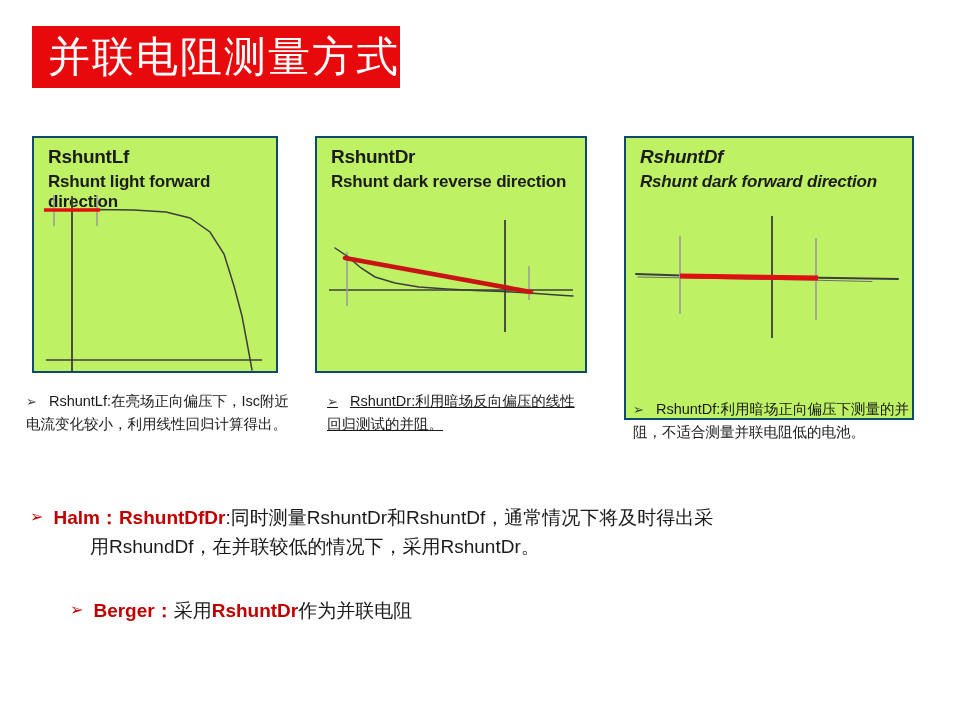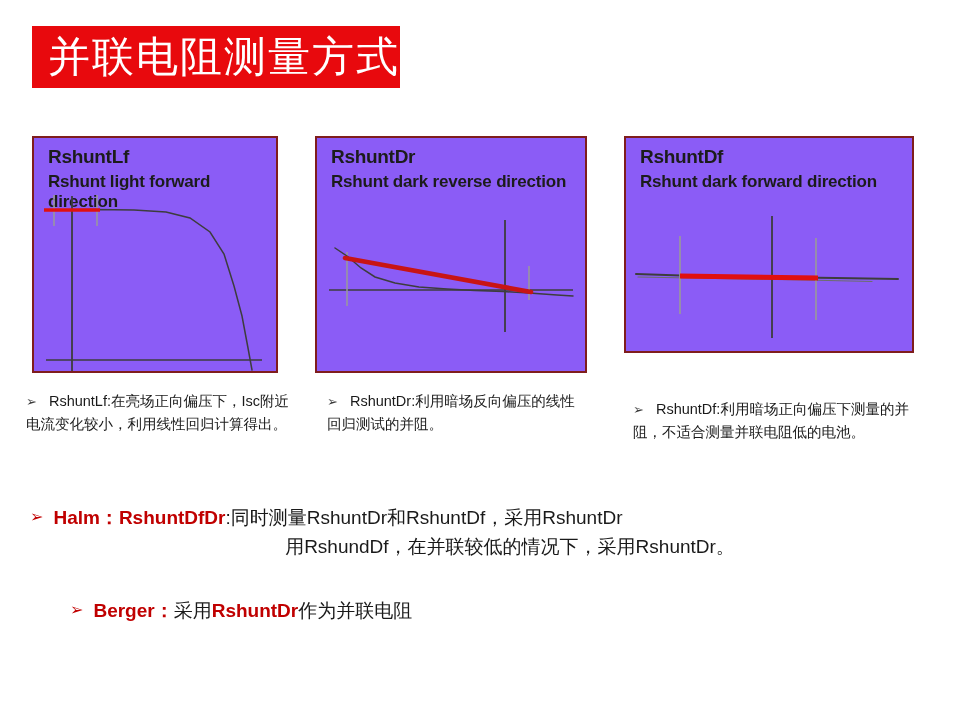--- a/index.html
+++ b/index.html
@@ -39,28 +39,28 @@
     font-size: 42px;
     font-weight: normal;
     letter-spacing: 2px;
     line-height: 1;
     font-family: "Liberation Sans", "DejaVu Sans", sans-serif;
   }
 
   
   .panel {
     position: absolute;
-    background: #8b5cf6;
-    border: 2px solid #7f1d1d;
+    background: #bef264;
+    border: 2px solid #0c4a6e;
     box-sizing: border-box;
     overflow: hidden;
   }
   #panel-1 { left: 32px;  top: 136px; width: 246px; height: 237px; }
   #panel-2 { left: 315px; top: 136px; width: 272px; height: 237px; }
-  #panel-3 { left: 624px; top: 136px; width: 290px; height: 217px; }
+  #panel-3 { left: 624px; top: 136px; width: 290px; height: 284px; font-style: italic; }
 
   .panel-title {
     position: absolute;
     left: 14px;
     top: 8px;
     font-size: 19px;
     font-weight: bold;
     color: #1c1c1c;
     letter-spacing: -0.3px;
   }
@@ -81,21 +81,21 @@
 
   
   .note {
     position: absolute;
     font-size: 14.5px;
     color: #1a1a1a;
     line-height: 1.62;
     font-family: "Liberation Sans", "DejaVu Sans", sans-serif;
   }
   #note-1 { left: 26px;  top: 390px; width: 268px; }
-  #note-2 { left: 327px; top: 390px; width: 258px; }
+  #note-2 { left: 327px; top: 390px; width: 258px; text-decoration: underline; }
   #note-3 { left: 633px; top: 398px; width: 280px; }
 
   .note .arrow {
     color: #3b3b3b;
     font-size: 13px;
     margin-right: 12px;
   }
   .note .body { display: inline; }
   .note .lead { white-space: nowrap; }
 
@@ -119,21 +119,20 @@
   .red-bold {
     color: #c00000;
     font-weight: bold;
   }
   .blk {
     color: #1a1a1a;
   }
   .concl .indent2 {
     display: block;
     padding-left: 60px;
-    text-align: center;
   }
 </style>
 </head>
 <body>
 
 <div id="slide">
 
   <div class="title-banner">
     <span class="title-text">并联电阻测量方式</span>
   </div>
@@ -197,21 +196,21 @@
 
   <div class="note" id="note-2">
     <span class="arrow">➢</span><span class="body"><span class="lead">RshuntDr:</span><span>利用暗场反向偏压的线性回归测试的并阻。</span></span>
   </div>
 
   <div class="note" id="note-3">
     <span class="arrow">➢</span><span class="body"><span class="lead">RshuntDf:</span><span>利用暗场正向偏压下测量的并阻，不适合测量并联电阻低的电池。</span></span>
   </div>
 
   <div class="concl" id="concl-1">
-    <span class="arrow-red">➢</span><span class="red-bold">Halm：</span><span class="red-bold">RshuntDfDr</span><span class="blk">:同时测量RshuntDr和RshuntDf，采用RshuntDr</span>
+    <span class="arrow-red">➢</span><span class="red-bold">Halm：</span><span class="red-bold">RshuntDfDr</span><span class="blk">:同时测量RshuntDr和RshuntDf，通常情况下将及时得出采</span>
     <span class="indent2 blk">用RshundDf，在并联较低的情况下，采用RshuntDr。</span>
   </div>
 
   <div class="concl" id="concl-2">
     <span class="arrow-red">➢</span><span class="red-bold">Berger：</span><span class="blk">采用</span><span class="red-bold">RshuntDr</span><span class="blk">作为并联电阻</span>
   </div>
 
 </div>
 
 </body></html>

